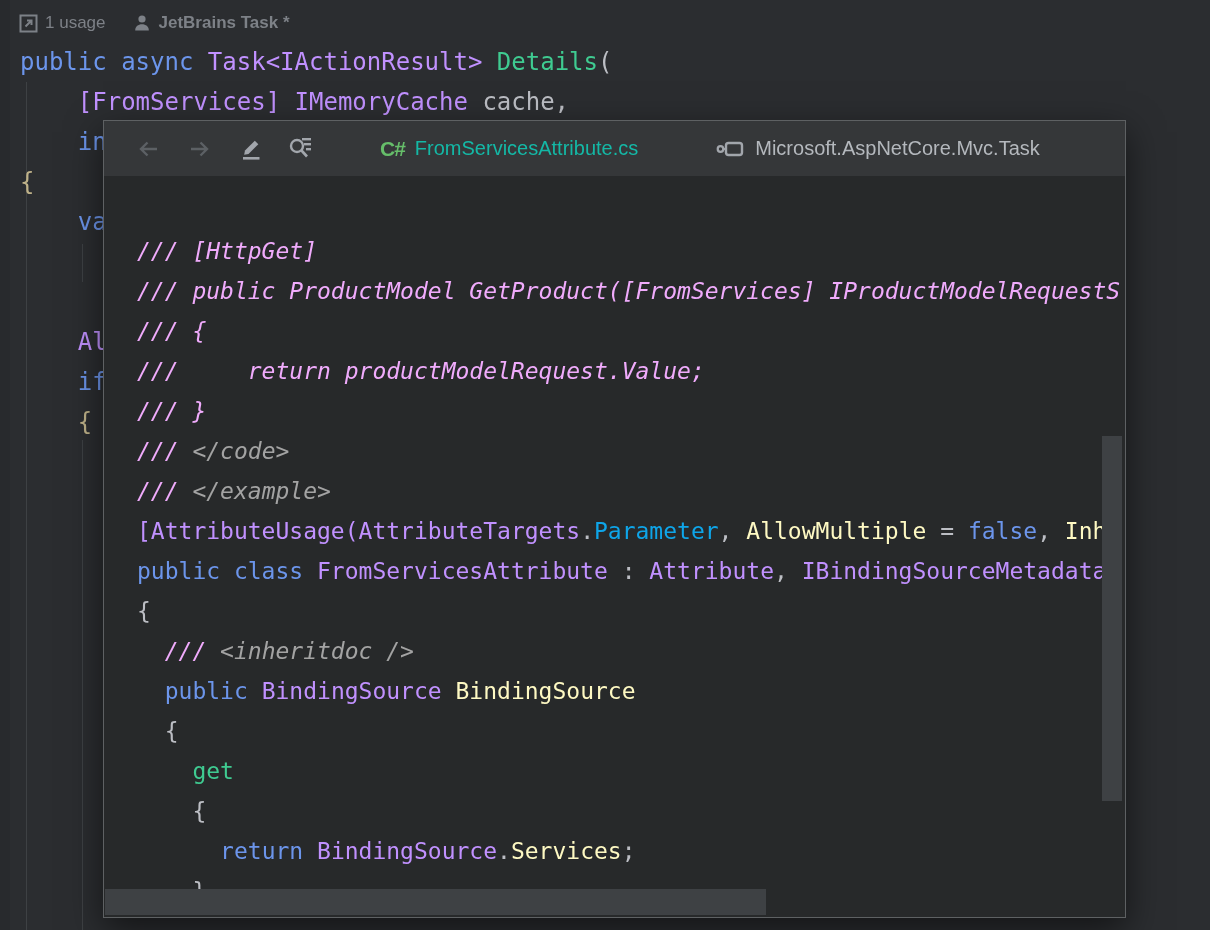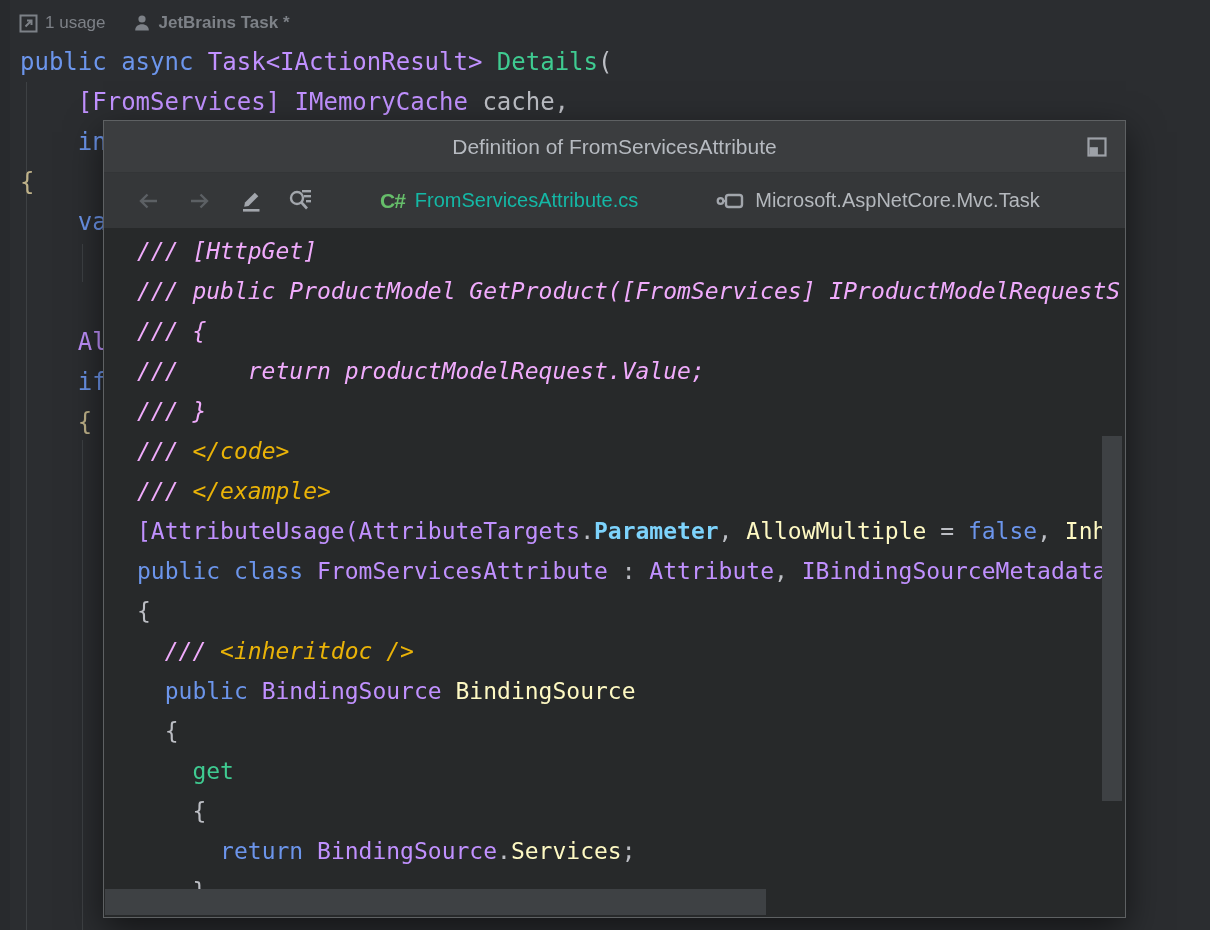--- a/index.html
+++ b/index.html
@@ -22,23 +22,23 @@
 
   .code { font-family:"DejaVu Sans Mono","Liberation Mono",monospace; white-space:pre; }
   .editor-code { position:absolute; left:20px; top:42px; font-size:24px; line-height:40px; }
   .code-line { height:40px; }
 
   
   .tk-kw   { color:#6c95eb; }
   .tk-cls  { color:#c191ff; }
   .tk-mtd  { color:#3fcb91; }
   .tk-prop { color:#fef9c3; }
-  .tk-propb{ color:#7dd3fc; font-weight:bold; }
+  .tk-propb{ color:#0ea5e9; font-weight:normal; }
   .tk-doc  { color:#f0abfc; font-style:italic; }
-  .tk-tag  { color:#eab308; font-style:italic; }
+  .tk-tag  { color:#a3a3a3; font-style:italic; }
   .tk-txt  { color:#bcbec4; }
   .tk-brace{ color:#bfb289; }
 
   
   .popup { position:absolute; left:103px; top:120px; width:1023px; height:798px;
            border:1px solid #5e6163; background:#27292a; z-index:5;
            box-shadow:0 12px 34px rgba(0,0,0,0.55); }
   .popup-title-bar { position:relative; height:52px; background:#3b3d3f;
                      display:flex; align-items:center; justify-content:center;
                      border-bottom:1px solid #333537; }
@@ -84,29 +84,20 @@
         <circle cx="10" cy="6" r="3.6" fill="#7d8187"></circle>
         <path d="M3.2 17.5 c0-4 3-6.2 6.8-6.2 s6.8 2.2 6.8 6.2 Z" fill="#7d8187"></path>
       </svg>
     </span>
     <span class="lbl inlay-author">JetBrains Task *</span>
   </div>
 
   <div class="editor-code code"><div class="code-line"><span class="tk-kw">public async </span><span class="tk-cls">Task&lt;IActionResult&gt;</span><span class="tk-txt"> </span><span class="tk-mtd">Details</span><span class="tk-txt">(</span></div><div class="code-line"><span class="tk-txt">    </span><span class="tk-cls">[FromServices] IMemoryCache </span><span class="tk-txt">cache,</span></div><div class="code-line"><span class="tk-txt">    </span><span class="tk-kw">in</span></div><div class="code-line"><span class="tk-brace">{</span></div><div class="code-line"><span class="tk-txt">    </span><span class="tk-kw">va</span></div><div class="code-line"></div><div class="code-line"></div><div class="code-line"><span class="tk-txt">    </span><span class="tk-cls">Al</span></div><div class="code-line"><span class="tk-txt">    </span><span class="tk-kw">if</span></div><div class="code-line"><span class="tk-txt">    </span><span class="tk-brace">{</span></div></div>
 
   <div class="popup">
-    <div class="popup-title-bar">
-      <span class="popup-title">Definition of FromServicesAttribute</span>
-      <span class="restore-btn tb-icon">
-        <svg width="24" height="24" viewBox="0 0 24 24">
-          <rect x="3.5" y="3.5" width="17" height="17" fill="none" stroke="#9da1a7" stroke-width="2.2"></rect>
-          <rect x="4.6" y="12.2" width="8.3" height="8.3" fill="#9da1a7"></rect>
-        </svg>
-      </span>
-    </div>
 
     <div class="popup-toolbar">
       <span class="tb-icon" style="margin-right:28px;">
         <svg width="24" height="22" viewBox="0 0 24 22">
           <path d="M21 11 H5 M11.5 4.5 L5 11 L11.5 17.5" fill="none" stroke="#5c6064" stroke-width="2.4"></path>
         </svg>
       </span>
       <span class="tb-icon" style="margin-right:26px;">
         <svg width="24" height="22" viewBox="0 0 24 22">
           <path d="M3 11 H19 M12.5 4.5 L19 11 L12.5 17.5" fill="none" stroke="#5c6064" stroke-width="2.4"></path>

